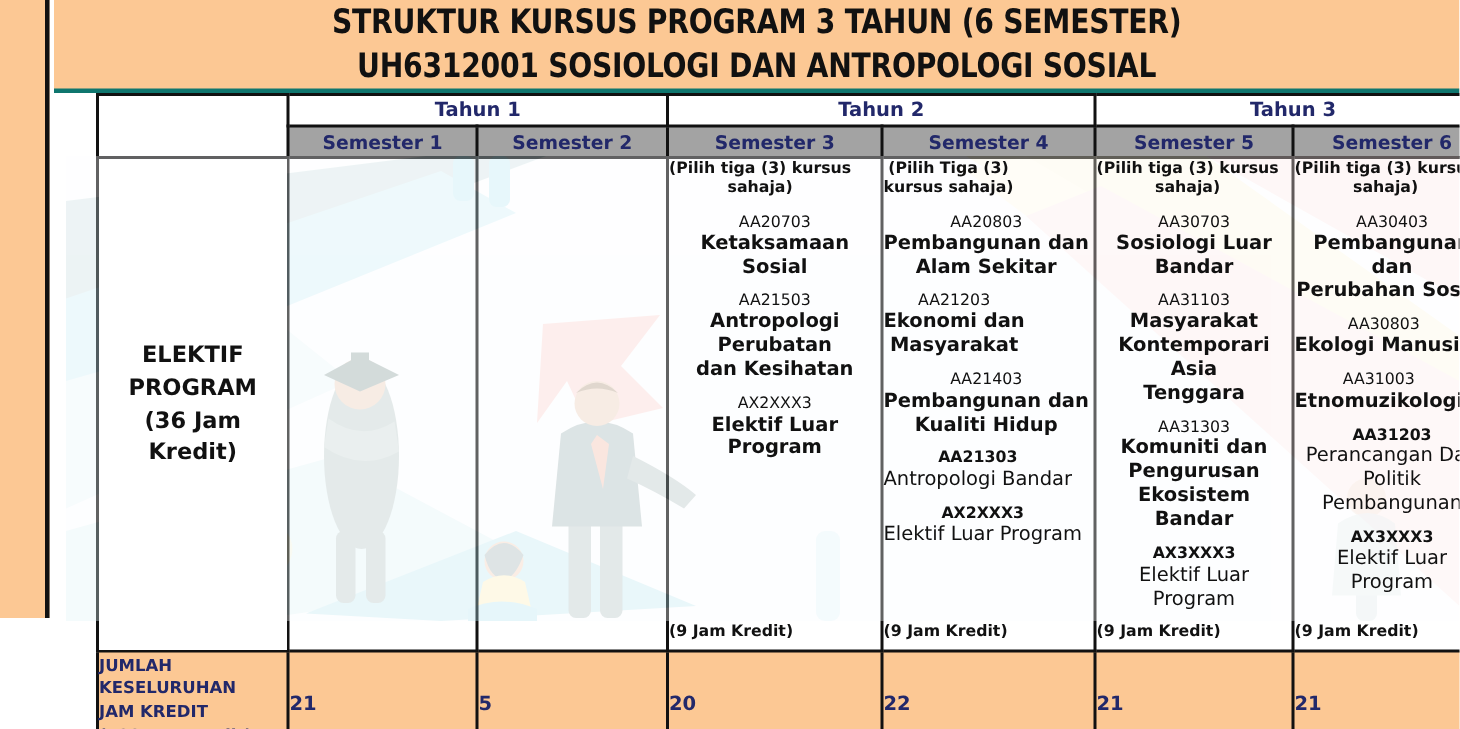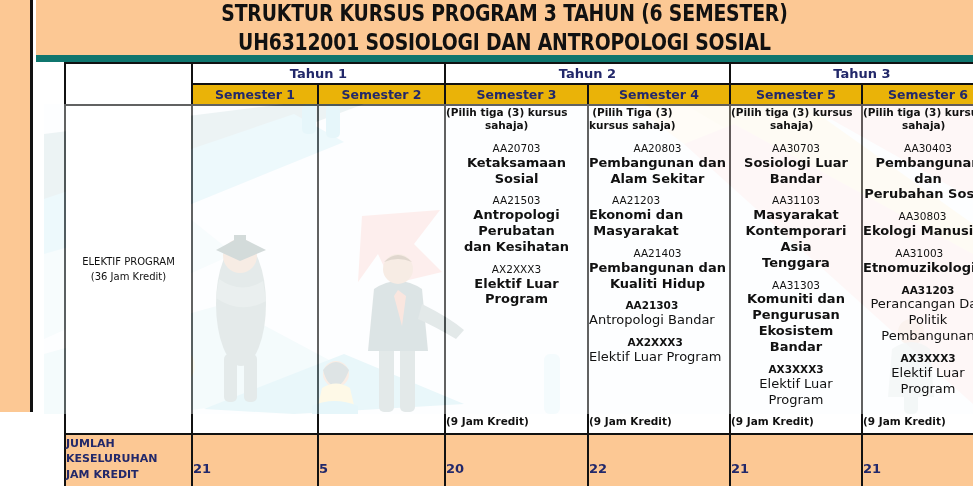--- a/index.html
+++ b/index.html
@@ -34,21 +34,21 @@
   }
 
   
   .title-bar {
     position: absolute;
     left: 36px;
     top: 0;
     width: 937px;
     height: 62px;
     background: #FCC894;
-    border-bottom: 7px solid #0f766e;
+    border-bottom: 3px solid #0f766e;
     box-sizing: border-box;
     display: flex;
     flex-direction: column;
     align-items: center;
     justify-content: center;
     color: #111111;
   }
   .title-line {
     font-weight: bold;
     font-size: 22.5px;
@@ -88,43 +88,43 @@
     font-weight: bold;
     font-size: 13px;
     text-align: center;
     height: 21px;
   }
   .blank-head {
     background: #ffffff;
     border-bottom: 2px solid #111;
   }
   .sem-head {
-    background: #eab308;
+    background: #a3a3a3;
     color: #22286A;
     font-weight: bold;
     font-size: 12.5px;
     text-align: center;
     height: 21px;
   }
 
   
   .body-row td { height: 310px; }
 
   .row-label-cell {
     background: #ffffff;
     position: relative;
     text-align: center;
     vertical-align: middle;
   }
   .row-label {
     position: relative;
     z-index: 3;
     color: #111111;
-    font-weight: normal;
-    font-size: 10px;
+    font-weight: bold;
+    font-size: 15px;
     line-height: 1.45;
     white-space: pre-line;
   }
 
   .course-cell {
     position: relative;
     background: transparent;
     text-align: center;
     vertical-align: top;
     padding: 5px 3px 0 3px;

